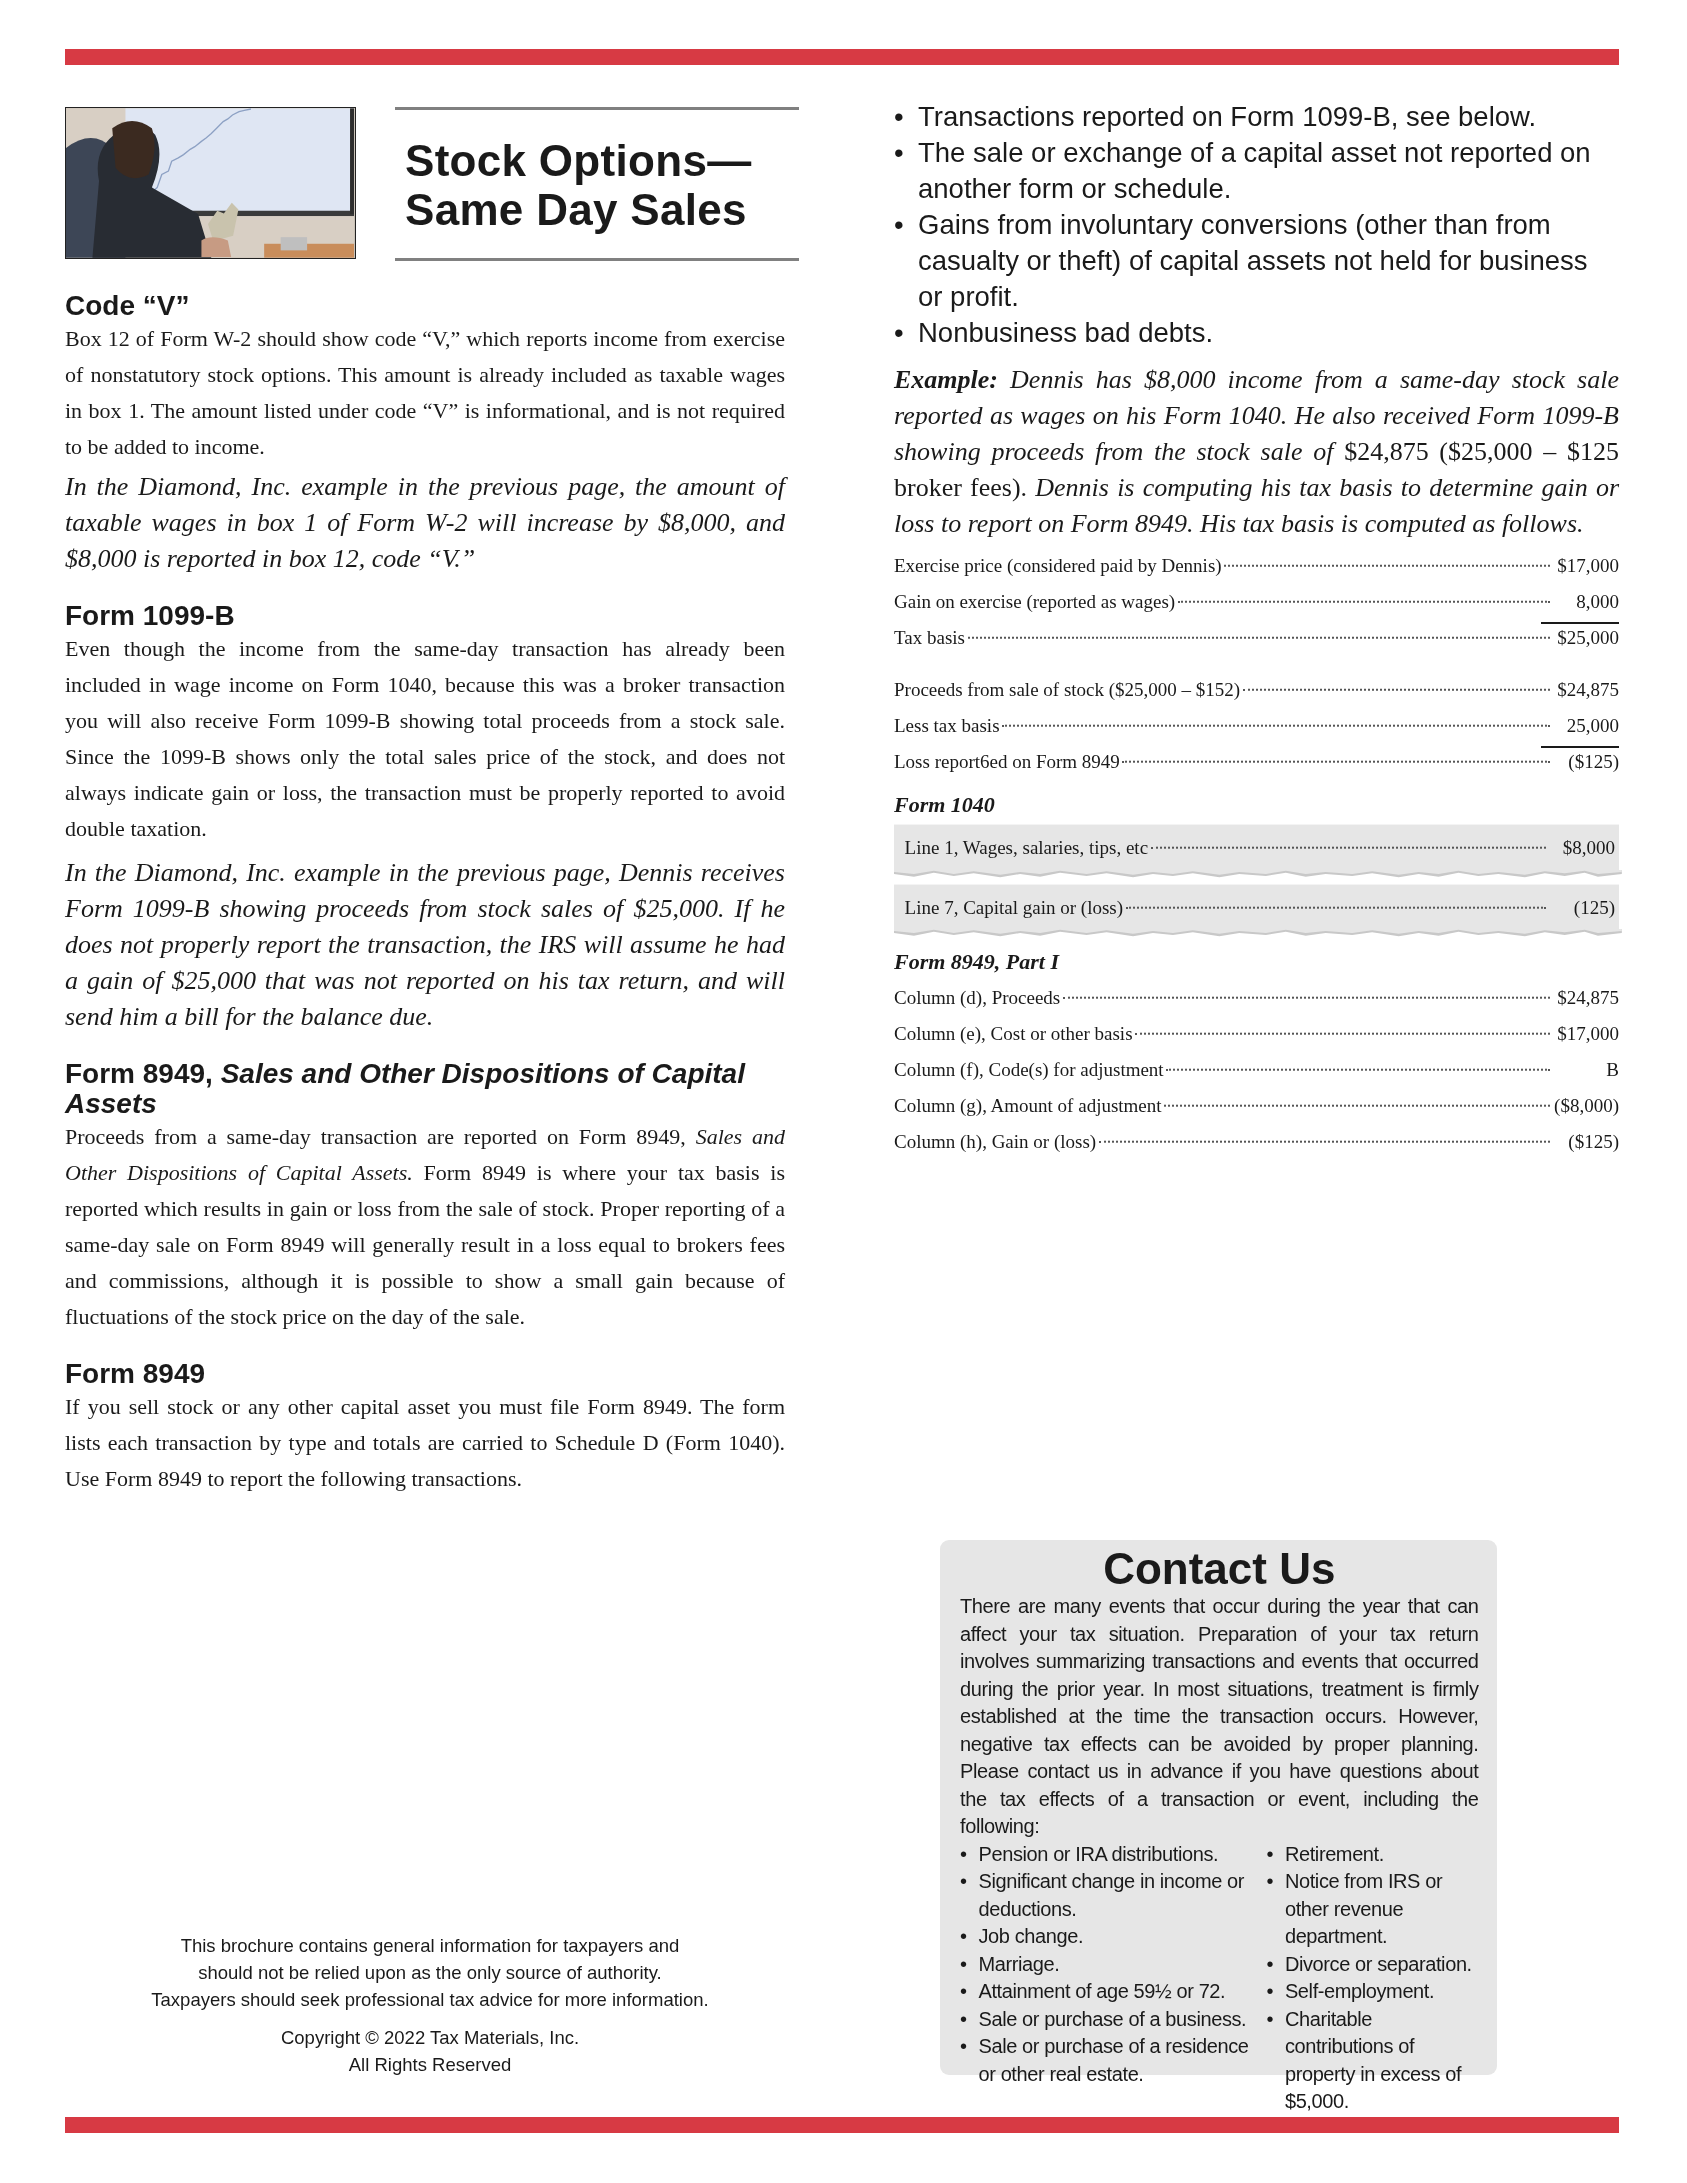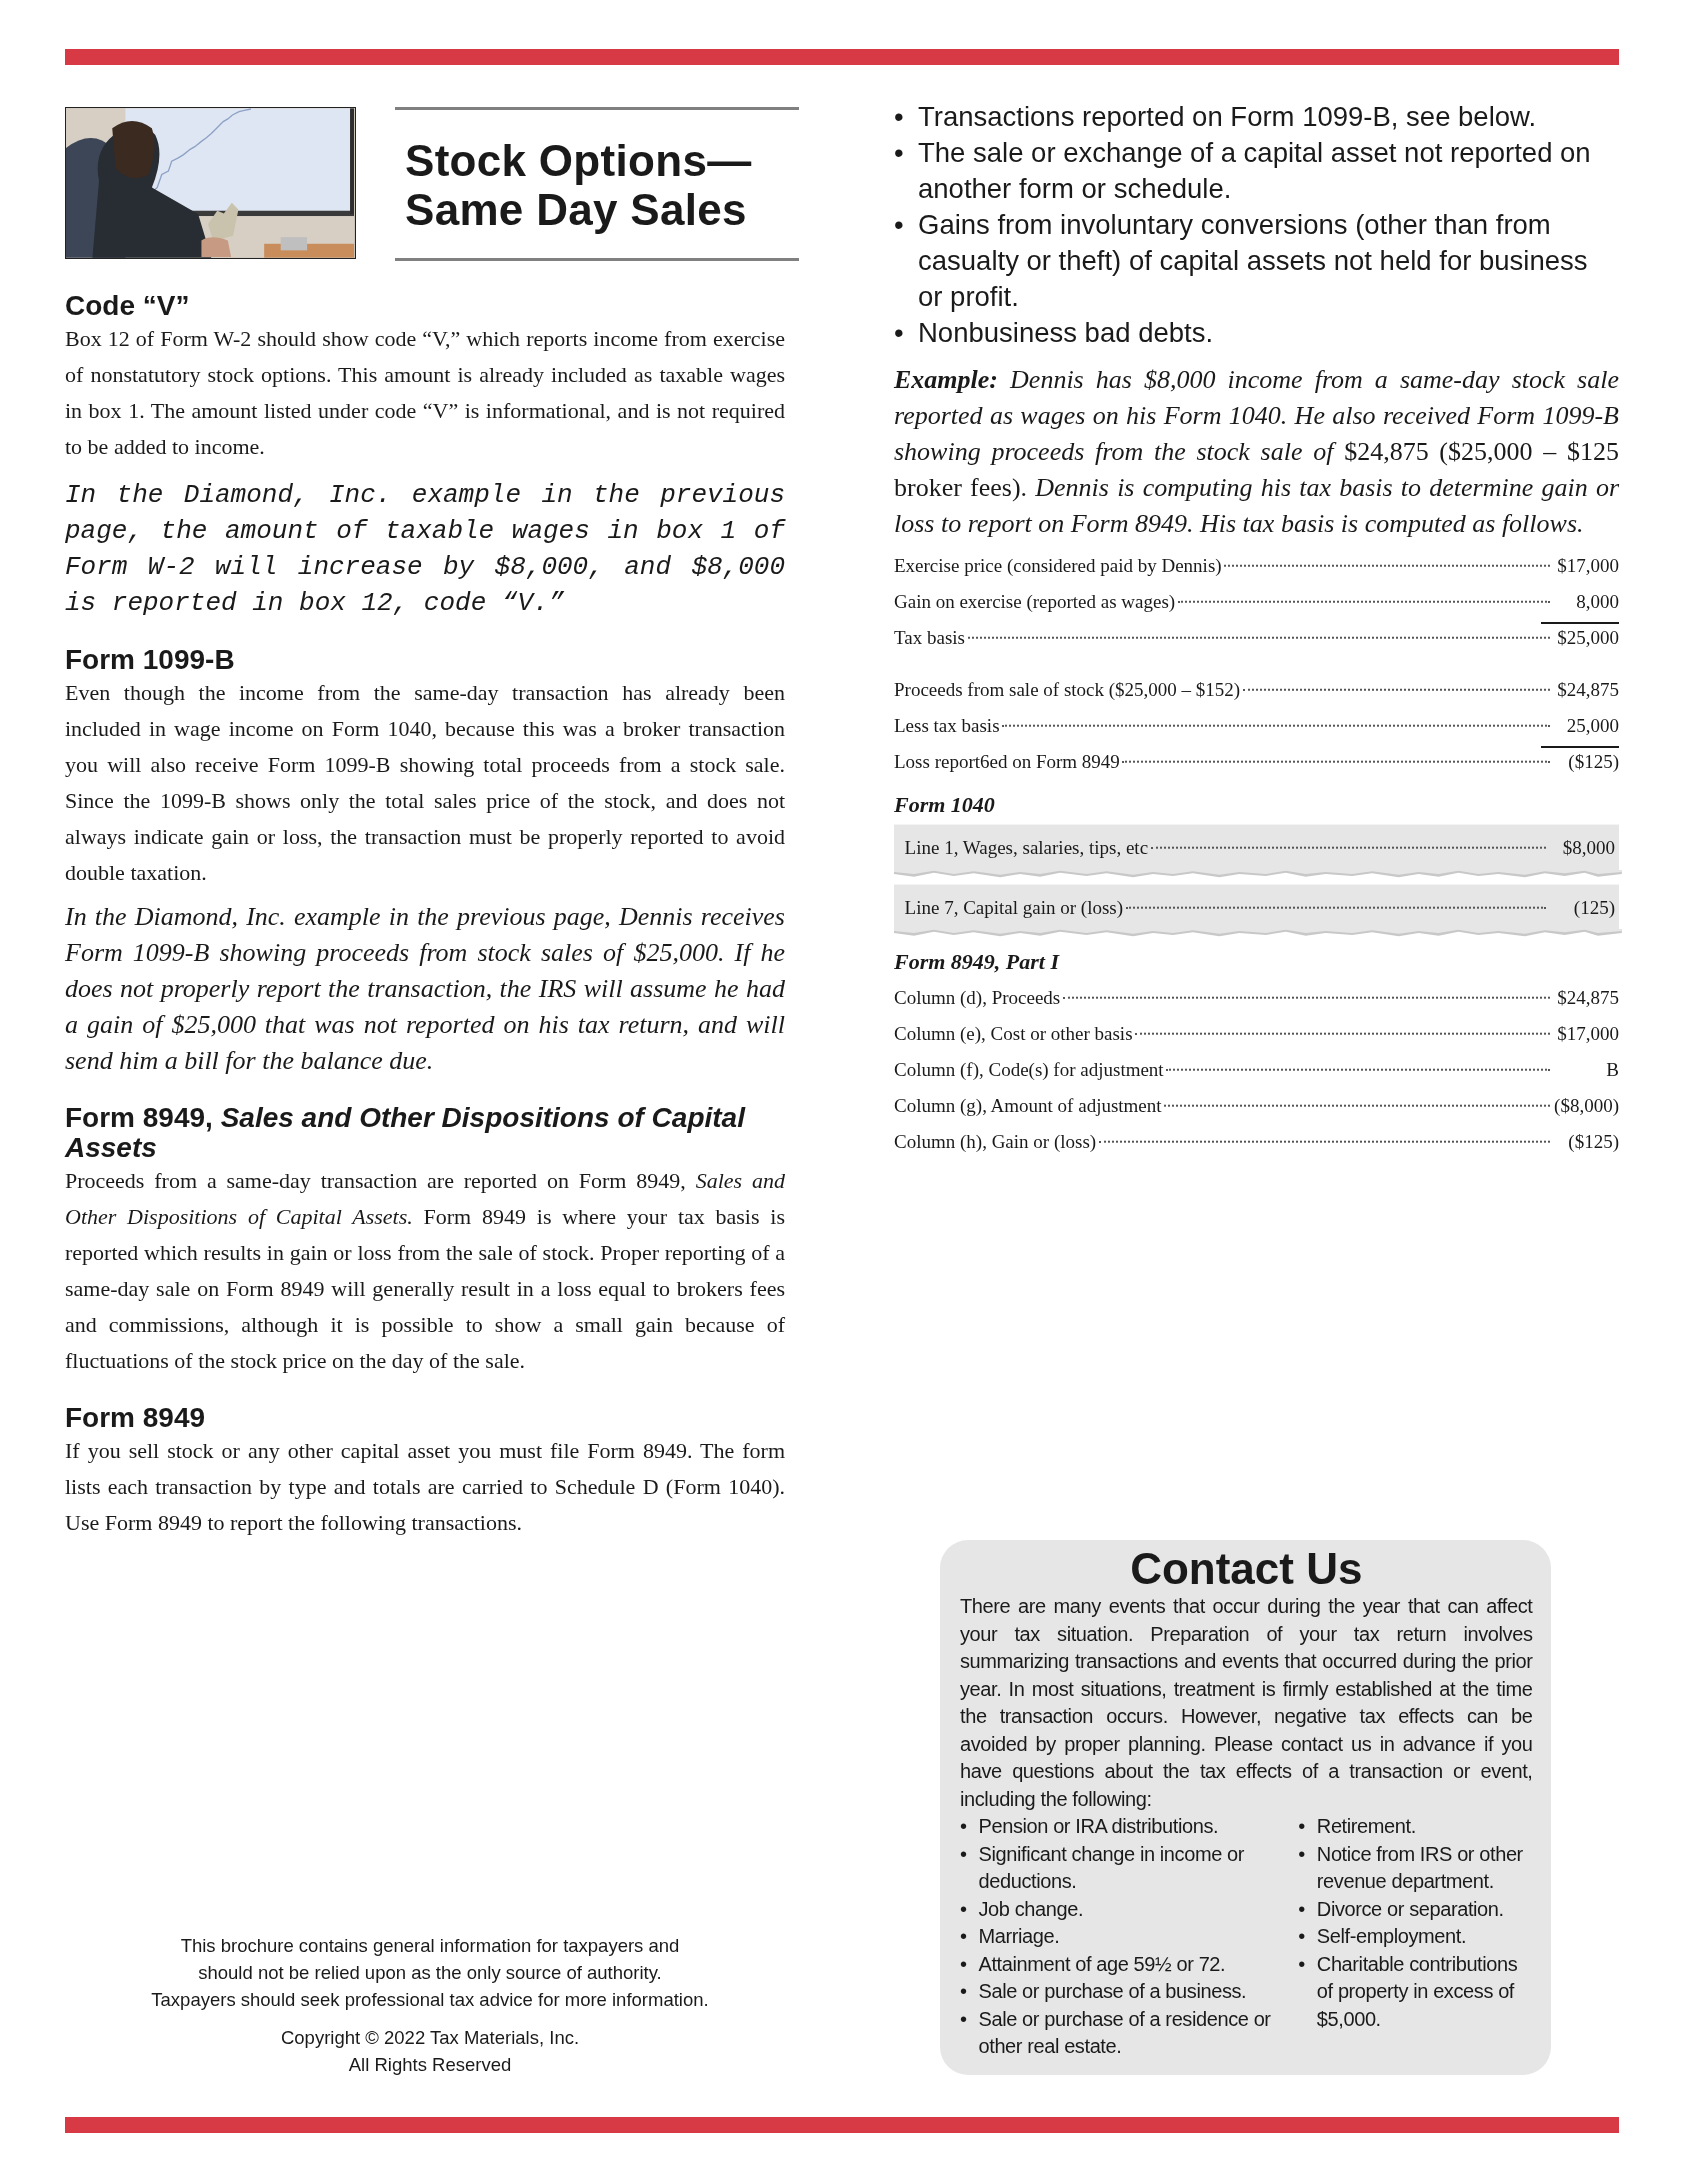--- a/index.html
+++ b/index.html
@@ -34,21 +34,21 @@
   .row .dots { flex: 1; border-bottom: 2px dotted #555; margin: 0 2.6px; transform: translateY(-5.3px); height: 0; }
   .row .val { white-space: nowrap; min-width: 66px; text-align: right; position: relative; }
   .row .val.ul::after { content: ""; position: absolute; right: 0; bottom: -4px; width: 78px; height: 2.6px; background: #1a1a1a; }
   .subhead { font-family: "Liberation Serif", serif; font-style: italic; font-weight: bold; font-size: 22px; line-height: 36px; margin: 0; }
 
   .torn { position: relative; background: #e6e6e6; padding: 0 0 0 10.6px; height: 46px; box-shadow: 0 -0.7px 0 #efefef; }
   .torn .row { height: 46px; line-height: 46px; padding-right: 4px; }
   .torn .edge { position: absolute; left: 0; right: 0; bottom: -8px; height: 9.3px; }
 
   
-  .contact { position: absolute; left: 940px; top: 1540px; width: 611px; height: 535px; background: #e6e6e6; border-radius: 28px; box-sizing: border-box; padding: 5.3px 18.5px 0 20px; }
+  .contact { position: absolute; left: 940px; top: 1540px; width: 557px; height: 535px; background: #e6e6e6; border-radius: 9px; box-sizing: border-box; padding: 5.3px 18.5px 0 20px; }
   .contact-title { font-family: "Liberation Sans", sans-serif; font-weight: bold; font-size: 44px; line-height: 48px; text-align: center; margin: 0; color: #1a1a1a; }
   .contact-text { font-family: "Liberation Sans", sans-serif; font-size: 20px; line-height: 27.5px; text-align: justify; margin: 0; color: #1a1a1a; letter-spacing: -0.4px; }
   .contact-lists { display: flex; }
   .contact-lists ul { list-style: none; padding: 0; margin: 0; font-family: "Liberation Sans", sans-serif; font-size: 20px; line-height: 27.5px; letter-spacing: -0.4px; }
   .contact-lists li { position: relative; padding-left: 18.5px; }
   .contact-lists li::before { content: "•"; position: absolute; left: 0; }
 </style>
 </head>
 <body>
 
@@ -75,21 +75,21 @@
 <div class="title">
   <div>Stock Options—</div>
   <div>Same Day Sales</div>
 </div>
 <div class="title-rule" style="top:258px;"></div>
 
 <div class="col" style="left:65px; top:291px; width:720px;">
   <section>
     <h2 class="h2">Code “V”</h2>
     <p class="body">Box 12 of Form W-2 should show code “V,” which reports income from exercise of nonstatutory stock options. This amount is already included as taxable wages in box 1. The amount listed under code “V” is informational, and is not required to be added to income.</p>
-    <p class="body-it" style="margin-top:12px;font-family:Liberation Mono, monospace;">In the Diamond, Inc. example in the previous page, the amount of taxable wages in box 1 of Form W-2 will increase by $8,000, and $8,000 is reported in box 12, code “V.”</p>
+    <p class="body-it" style="margin-top:4px;">In the Diamond, Inc. example in the previous page, the amount of taxable wages in box 1 of Form W-2 will increase by $8,000, and $8,000 is reported in box 12, code “V.”</p>
   </section>
 
   <section style="margin-top:24px;">
     <h2 class="h2">Form 1099-B</h2>
     <p class="body">Even though the income from the same-day transaction has already been included in wage income on Form 1040, because this was a broker transaction you will also receive Form 1099-B showing total proceeds from a stock sale. Since the 1099-B shows only the total sales price of the stock, and does not always indicate gain or loss, the transaction must be properly reported to avoid double taxation.</p>
     <p class="body-it" style="margin-top:8px;">In the Diamond, Inc. example in the previous page, Dennis receives Form 1099-B showing proceeds from stock sales of $25,000. If he does not properly report the transaction, the IRS will assume he had a gain of $25,000 that was not reported on his tax return, and will send him a bill for the balance due.</p>
   </section>
 
   <section style="margin-top:24px;">
     <h2 class="h2"><span>Form 8949, </span><i>Sales and Other Dispositions of Capital Assets</i></h2>

